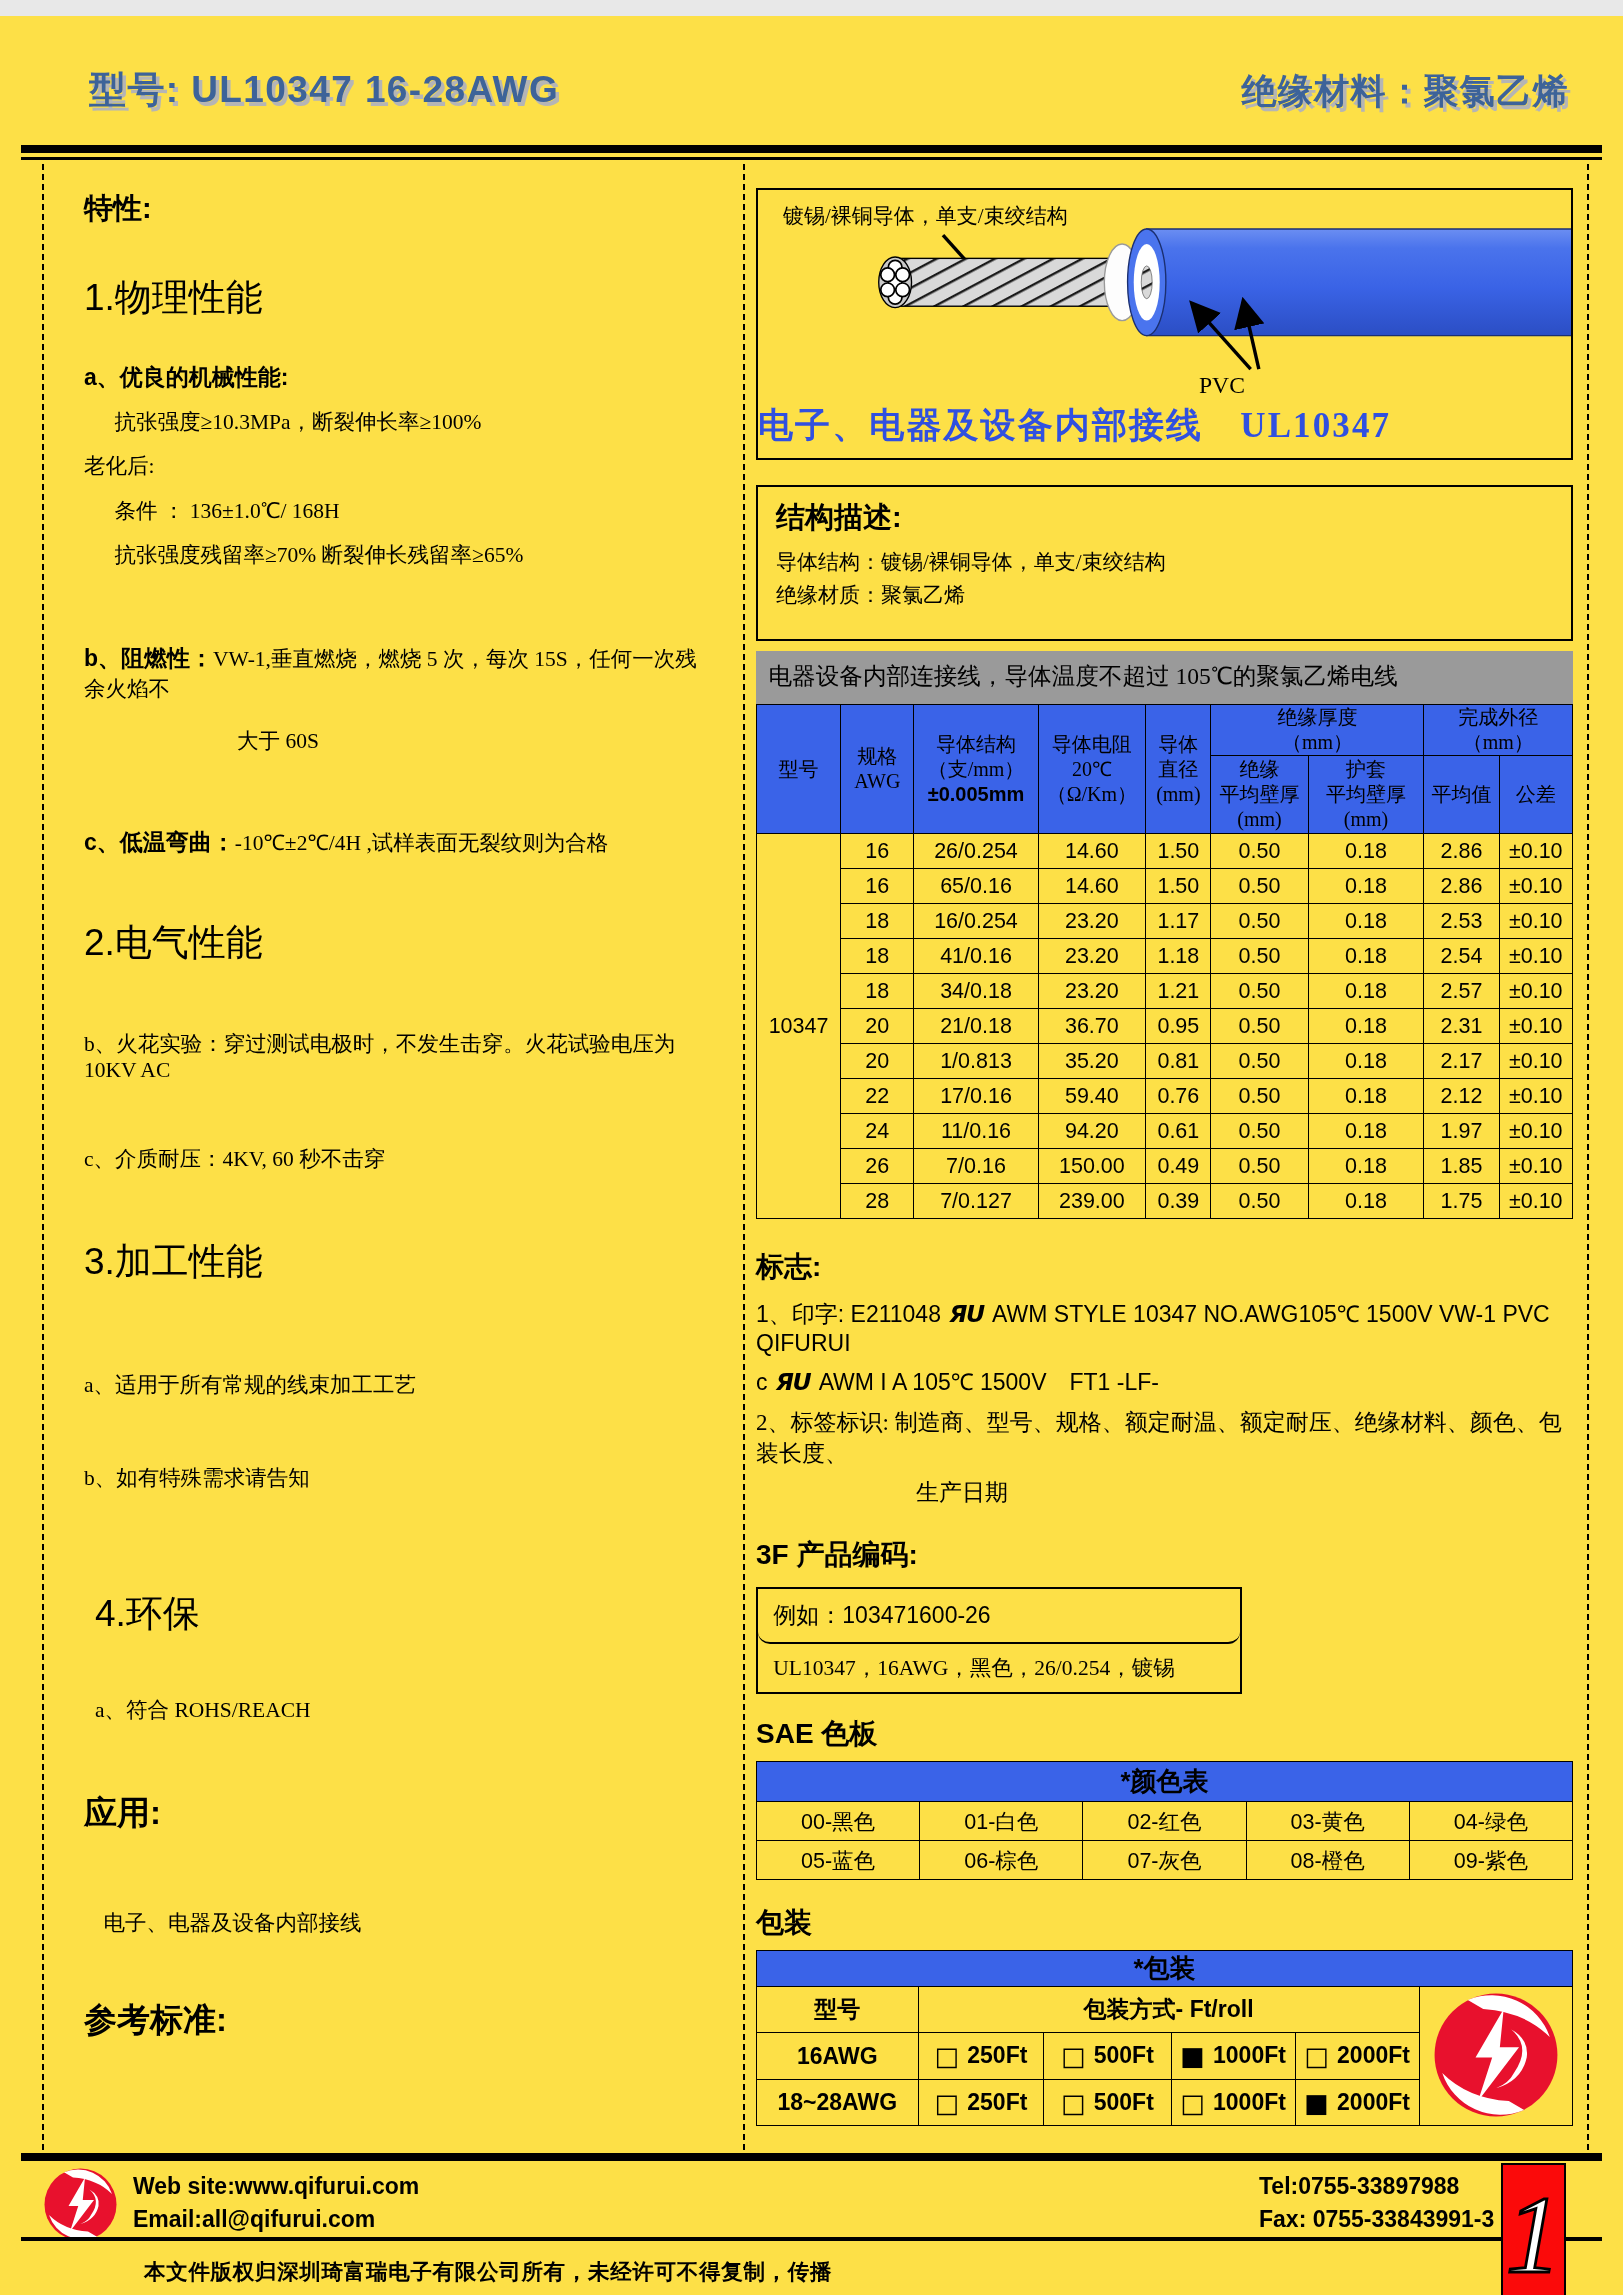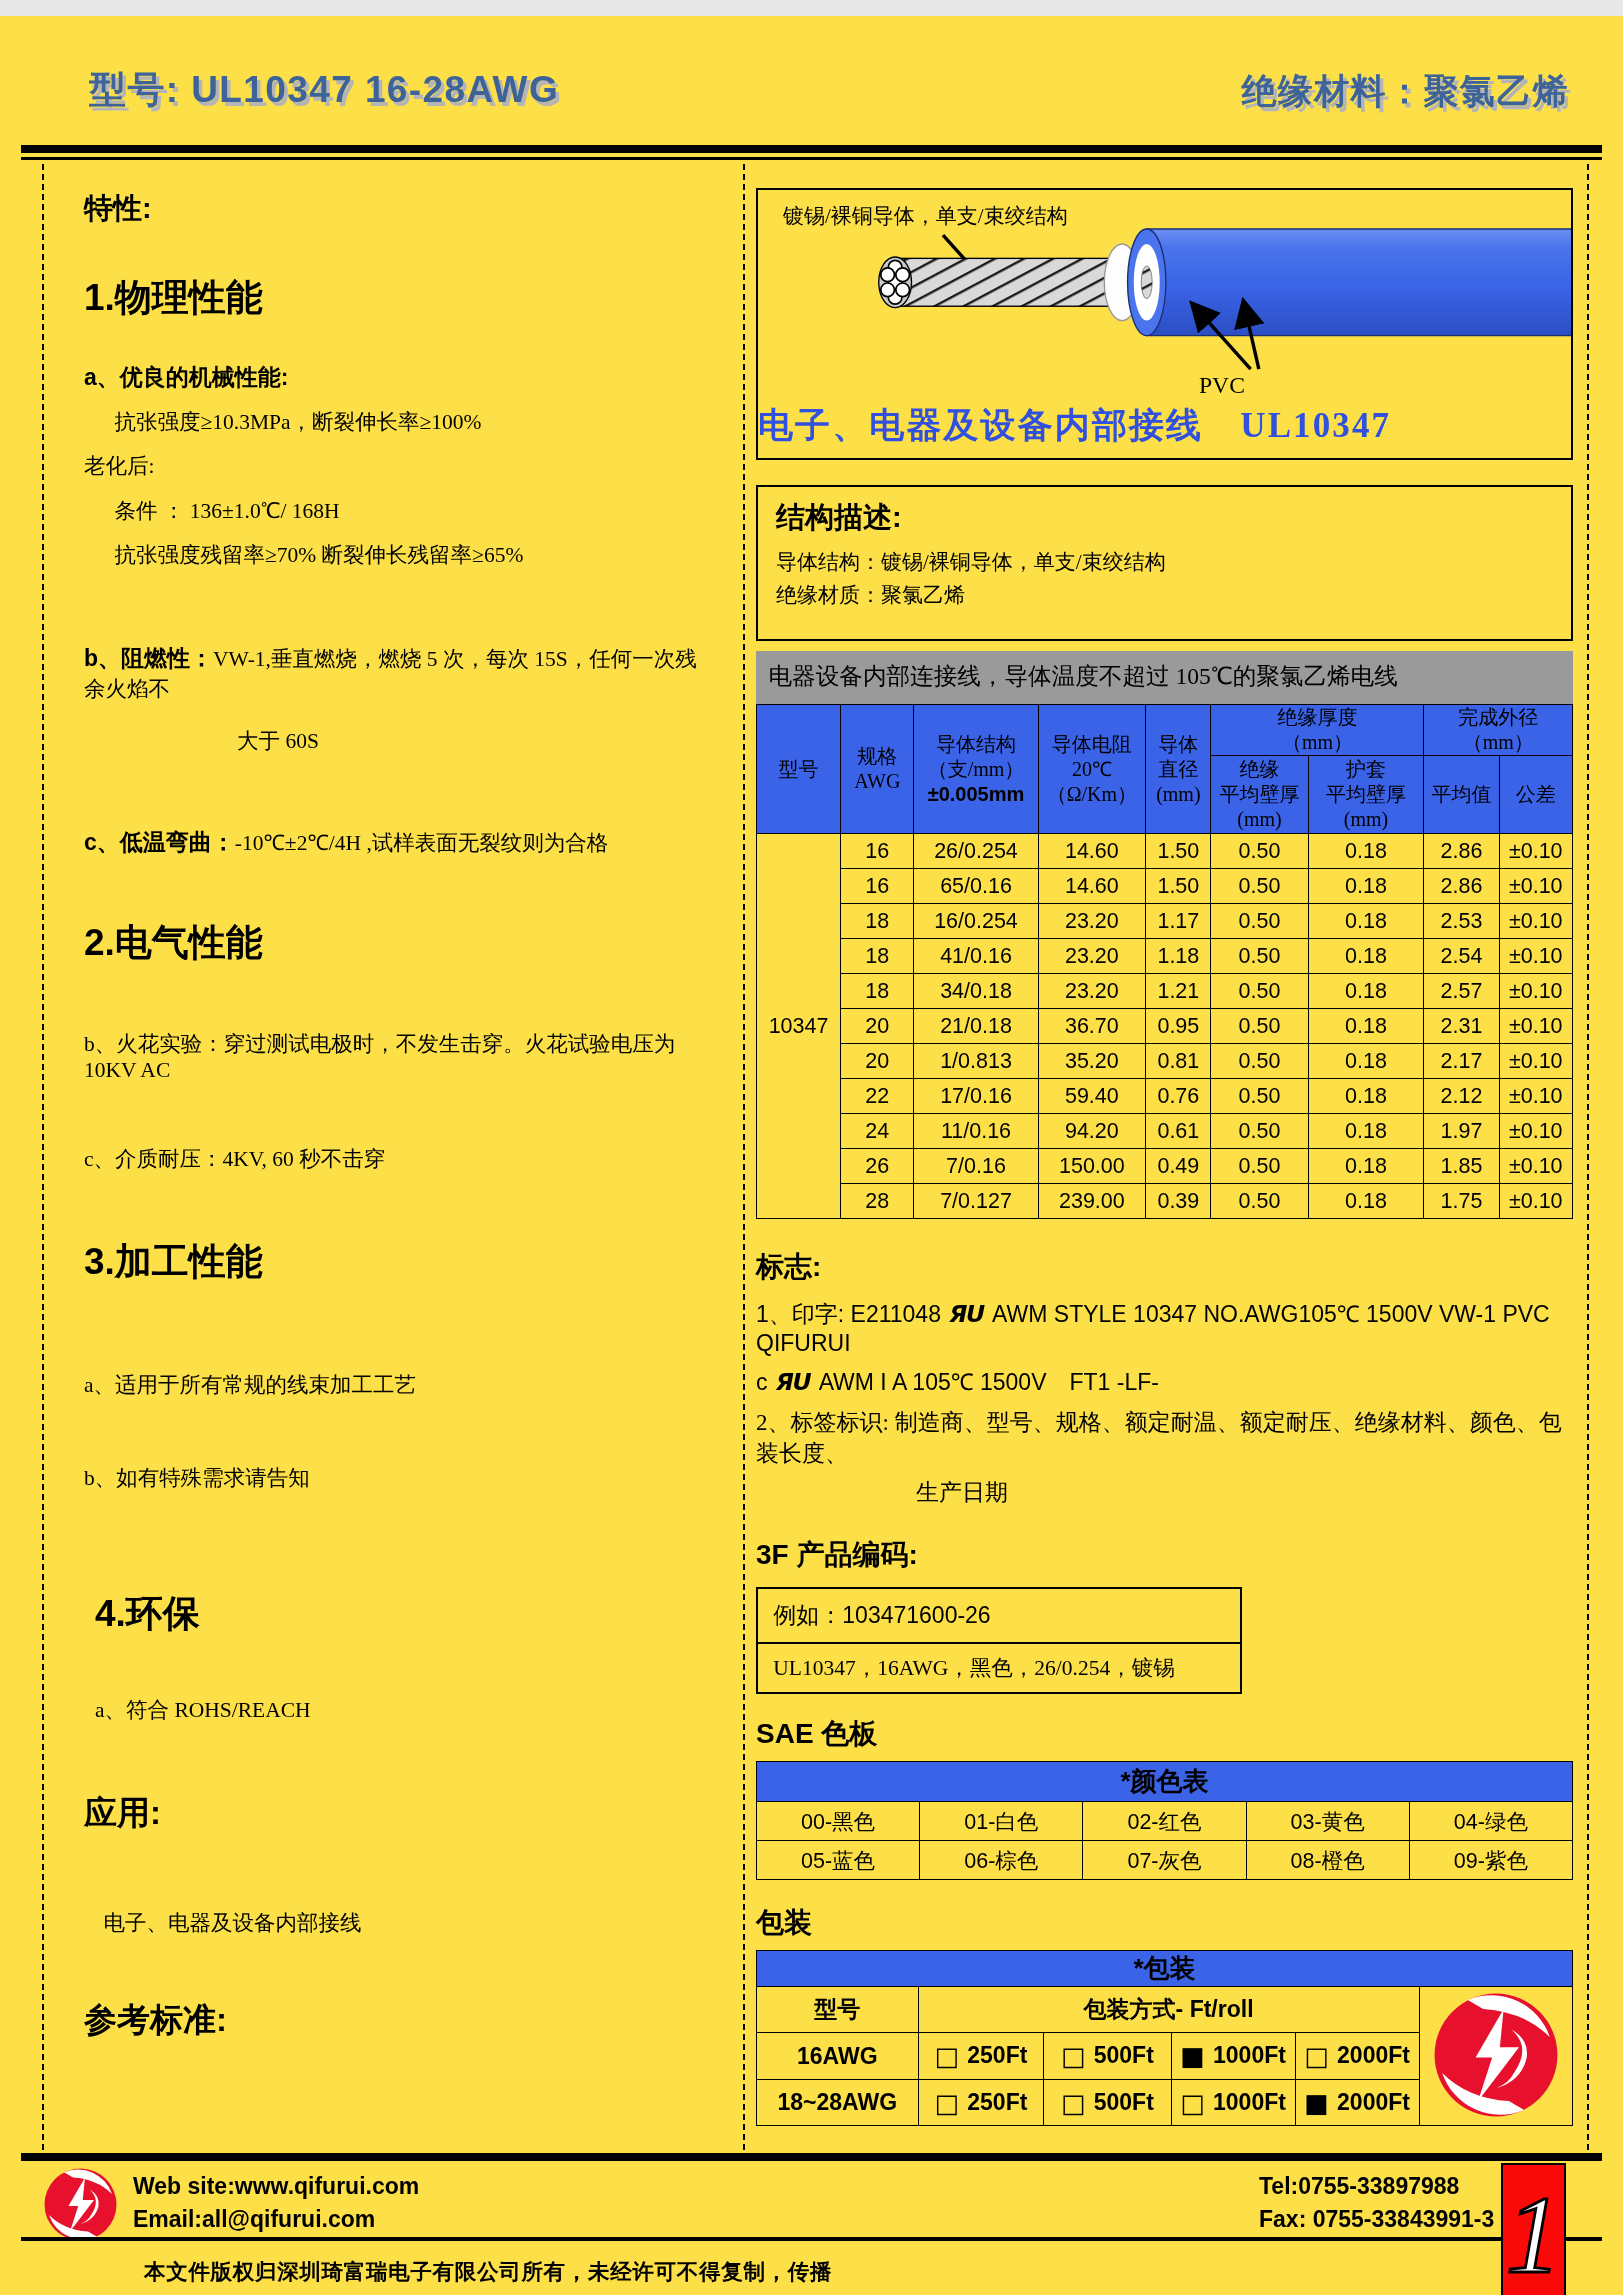--- a/index.html
+++ b/index.html
@@ -13,21 +13,21 @@
   .rule-a { position:absolute; left:21px; right:21px; top:129px; height:7.6px; background:#000; }
   .rule-b { position:absolute; left:21px; right:21px; top:141px; height:2.8px; background:#000; }
 
   
   .content { position:absolute; top:148px; left:42px; right:34px; bottom:161px; border-left:2.1px dashed #000; border-right:2.1px dashed #000; display:flex; overflow:hidden; }
   .col-left { width:701px; flex:none; border-right:2.1px dashed #000; padding:9.7px 30.5px 0 40px; }
   .col-right { flex:1; padding:0 14px 0 11px; }
 
   
   .h-med  { font-family:"Liberation Sans", sans-serif; font-weight:bold; font-size:29px; }
-  .h-big  { font-family:"Liberation Sans", sans-serif; font-weight:bold; font-size:37px; }
+  .h-big  { font-family:"Liberation Sans", sans-serif; font-weight:normal; font-size:37px; }
   .h-sub  { font-family:"Liberation Sans", sans-serif; font-weight:bold; font-size:23px; }
   .txt    { font-size:21.5px; }
 
   
   .diagram-box { margin-top:23.6px; border:2.1px solid #000; height:272px; position:relative; }
   .dg-label { position:absolute; top:12.5px; left:25px; font-size:21px; }
   .dg-pvc   { position:absolute; top:182px; left:441px; font-size:23.6px; }
   .dg-caption { position:absolute; bottom:8.3px; width:100%; font-weight:bold; font-size:35px; color:#3050e0; letter-spacing:2.1px; }
   svg.dg { position:absolute; left:0; top:0; width:100%; height:100%; }
 
@@ -47,21 +47,21 @@
 
   .marks { margin-top:29px; }
   .marks-title { font-family:"Liberation Sans", sans-serif; font-weight:bold; font-size:28px; margin-bottom:11px; }
   .marks-row { font-family:"Liberation Sans", sans-serif; font-size:23px; margin:8.3px 0; }
   .marks-row.serif { font-family:"Liberation Serif", serif; }
   .indent { padding-left:160px; }
   .ul-mark { display:inline-block; font-family:"DejaVu Sans", sans-serif; font-weight:900; font-style:italic; font-size:23.6px; margin:0 8.3px; letter-spacing:-1.4px; }
 
   .code-title { margin-top:28px; font-family:"Liberation Sans", sans-serif; font-weight:bold; font-size:28px; }
   .code-box { margin-top:12.5px; border:2.1px solid #000; width:486px; }
-  .code-r1 { border-bottom:2.1px solid #000; padding:11px 15.3px; font-family:"Liberation Sans", sans-serif; font-size:23px; }
+  .code-r1 { border-bottom:2.1px solid #000; padding:11px 15.3px; font-family:"Liberation Sans", sans-serif; font-size:23px;border-radius:12px; }
   .code-r2 { padding:9.7px 15.3px; font-size:21.5px; }
 
   .sec-title { margin-top:21px; font-family:"Liberation Sans", sans-serif; font-weight:bold; font-size:28px; }
   table.sae { margin-top:8.3px; width:100%; border-collapse:collapse; table-layout:fixed; }
   .sae th { background:var(--blue); border:1.4px solid #000; font-family:"Liberation Sans", sans-serif; font-weight:bold; font-size:26px; height:40px; }
   .sae td { border:1.4px solid #000; text-align:center; font-family:"Liberation Sans", sans-serif; font-size:21.5px; height:39px; }
 
   table.pack { margin-top:8.3px; width:100%; border-collapse:collapse; table-layout:fixed; }
   .pack th, .pack td { border:1.4px solid #000; text-align:center; vertical-align:middle; }
   .pack th.hd { background:var(--blue); font-family:"Liberation Sans", sans-serif; font-weight:bold; font-size:26px; height:25px; }

